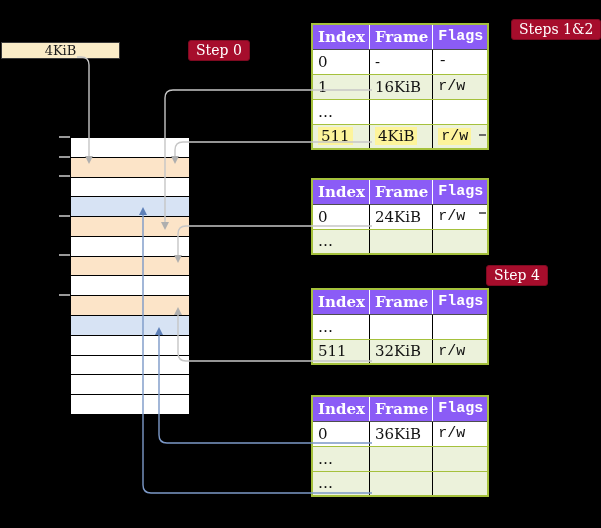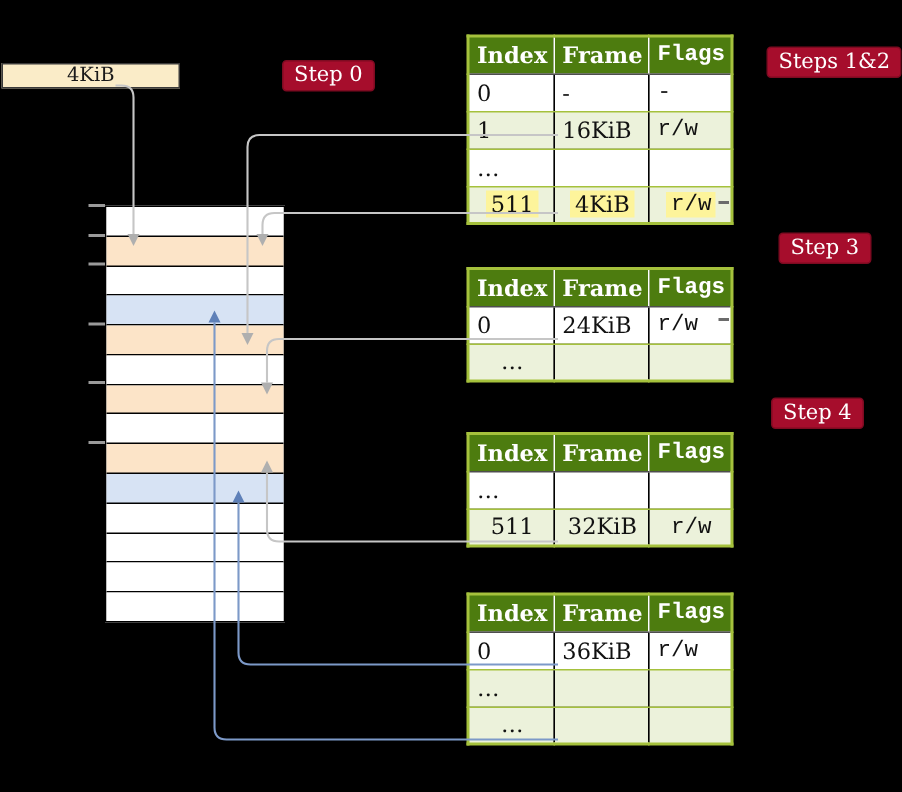--- a/index.html
+++ b/index.html
@@ -10,61 +10,60 @@
   
   .framebox{position:absolute;left:1px;top:42px;width:117px;height:15px;
             background:#FAECC8;border:1px solid #3a3a3a;color:#1a1a1a;
             font-size:13px;text-align:center;line-height:15px;}
 
   
   .badge{position:absolute;background:#A60D2C;color:#fff;font-size:14px;
          line-height:17px;padding:1px 7px;border-radius:3px;border:1px solid #7E0A21;
          white-space:nowrap;}
   .badge.b0{left:188px;top:40px;}
-  .badge.b12{left:511px;top:31px;}
+  .badge.b12{left:511px;top:19px;}
   .badge.b3{left:519px;top:155px;}
-  .badge.b4{left:514px;top:265px;}
+  .badge.b4{left:486px;top:265px;}
 
   
   .memcol{position:absolute;left:70px;top:137px;width:118px;height:276px;
           border:1px solid #000;display:flex;flex-direction:column;background:#fff;}
   .mrow{flex:1;border-bottom:1px solid #000;}
   .mrow:last-child{border-bottom:none;}
   .tick{position:absolute;left:59px;width:11px;height:2px;background:#9a9a9a;}
 
   
   .ptable{position:absolute;left:311px;}
   .ptable table{border-collapse:collapse;border:2px solid #A5C13C;}
-  .ptable th{background:#4d7c0f;color:#fff;font-weight:bold;font-size:15px;
+  .ptable th{background:#8b5cf6;color:#fff;font-weight:bold;font-size:15px;
              text-align:left;height:25px;box-sizing:border-box;
              padding:0 4px 0 5px;border-right:1px solid #fff;border-bottom:1px solid #4e4e4e;}
   .ptable th:last-child{border-right:none;}
   .ptable td{font-size:15px;color:#111;background:#fff;height:25px;box-sizing:border-box;
              padding:0 4px 0 5px;border-right:1px solid #000;border-bottom:1px solid #A5C13C;}
   .ptable td:last-child{border-right:none;}
-  .ptable tr:last-child td{border-bottom:none;text-align:center;}
+  .ptable tr:last-child td{border-bottom:none;}
   .ptable th.c1,.ptable td.c1{width:54px;min-width:54px;}
   .ptable th.c2,.ptable td.c2{width:58px;min-width:58px;}
   .ptable th.c3,.ptable td.c3{width:55px;min-width:55px;font-family:Liberation Mono, monospace;}
   .ptable tr.shade td{background:#ECF2DB;}
   .hl{background:#FDF49B;padding:0 3px;}
   .t0{top:23px;} .t1{top:178px;} .t2{top:288px;} .t3{top:395px;}
 
   .overlay{position:absolute;left:0;top:0;width:601px;height:528px;pointer-events:none;}
 </style>
 </head>
 <body>
 
 <div class="canvas">
 
   <div class="framebox">4KiB</div>
 
   <div class="badge b0">Step 0</div>
   <div class="badge b12">Steps 1&amp;2</div>
-  <div class="badge b3">Step 3</div>
   <div class="badge b4">Step 4</div>
 
   <div class="memcol">
       <div class="mrow" style="background: rgb(255, 255, 255);"></div>
       <div class="mrow" style="background: rgb(252, 228, 200);"></div>
       <div class="mrow" style="background: rgb(255, 255, 255);"></div>
       <div class="mrow" style="background: rgb(215, 227, 244);"></div>
       <div class="mrow" style="background: rgb(252, 228, 200);"></div>
       <div class="mrow" style="background: rgb(255, 255, 255);"></div>
       <div class="mrow" style="background: rgb(252, 228, 200);"></div>

